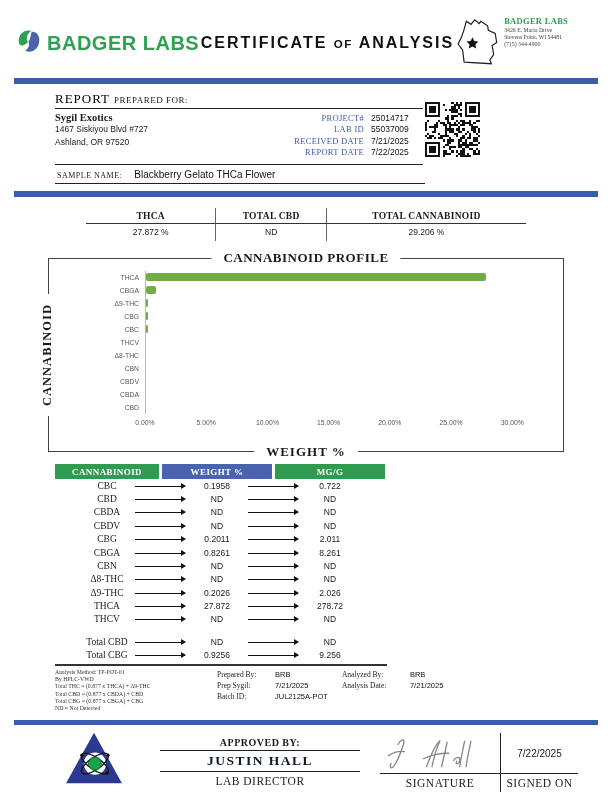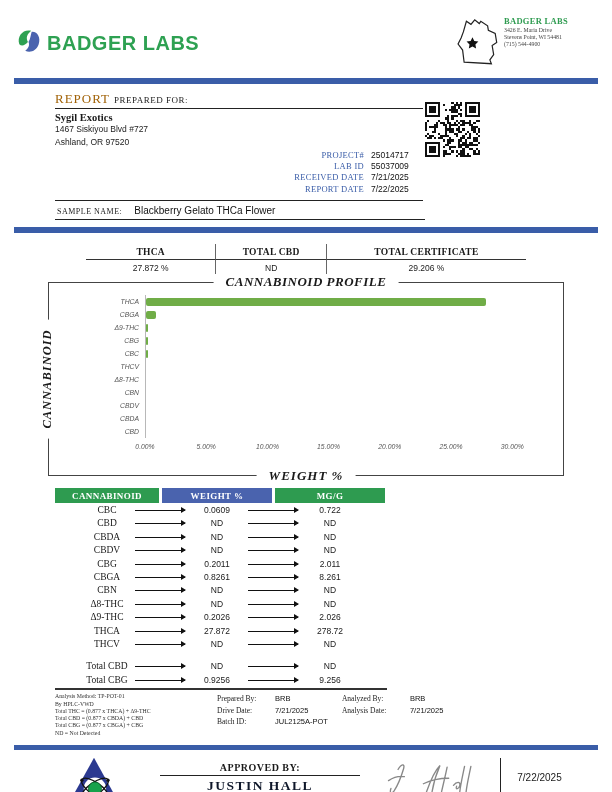--- a/index.html
+++ b/index.html
@@ -16,24 +16,24 @@
   .coa-title .of{font-size:11.5px;letter-spacing:1.5px;}
   .stamp{display:flex;align-items:flex-start;gap:4px;width:142px;}
   .stamp-text{line-height:1.25;}
   .stamp-name{font-size:8.5px;font-weight:bold;color:#2E9B50;letter-spacing:.3px;}
   .stamp-line{font-size:5.8px;color:#444;}
   
   .bar{height:6px;background:#3A5DA8;margin:0 14px;flex:none;}
   
   .report{position:relative;margin:5px 40px 0 55px;}
   .report-head{border-bottom:1.5px solid #222;padding-bottom:1px;width:368px;}
-  .report-word{font-size:13px;color:#a16207;letter-spacing:1px;}
+  .report-word{font-size:13px;color:#000000;letter-spacing:1px;}
   .report-sub{font-size:9px;color:#222;letter-spacing:.5px;text-align:center;}
   .report-body{display:flex;justify-content:space-between;width:368px;
-               border-bottom:1.5px solid #222;padding:3px 0 5px 0;flex-direction:column;}
+               border-bottom:1.5px solid #222;padding:3px 0 5px 0;}
   .client-name{font-size:10.5px;font-weight:bold;}
   .client-line{font-family:"Liberation Sans",sans-serif;font-size:8.5px;line-height:1.5;color:#222;}
   .meta{margin-top:1px;}
   .meta-row{display:flex;justify-content:flex-end;gap:7px;line-height:1.35;margin-left:24px;}
   .meta-label{font-size:8.5px;color:#3A5DA8;letter-spacing:.3px;text-align:right;}
   .meta-value{font-family:"Liberation Sans",sans-serif;font-size:8.5px;color:#111;width:52px;text-align:left;}
   .qr{position:absolute;left:370px;top:13px;}
   .sample-row{display:flex;align-items:baseline;gap:12px;padding:4px 0 3px 2px;
               border-bottom:1.5px solid #222;width:368px;margin-bottom:7px;}
   .sample-label{font-size:8px;letter-spacing:.5px;color:#222;}
@@ -41,21 +41,21 @@
   
   .summary{width:440px;margin:11px auto 0 auto;flex:none;}
   .summary .row{display:flex;}
   .sum-cell{text-align:center;}
   .sum-cell.c1{width:130px;}.sum-cell.c2{width:110px;}.sum-cell.c3{width:200px;}
   .sum-head .sum-cell{font-weight:bold;font-size:9.5px;letter-spacing:.3px;
                       border-bottom:1.5px solid #333;padding:3px 0 2px 0;}
   .sum-val .sum-cell{font-family:"Liberation Sans",sans-serif;font-size:8.5px;padding:3px 0 4px 0;}
   .sum-cell.vline{border-left:1px solid #666;}
   
-  .chart{position:relative;border:1.2px solid #444;margin:5px 48px 0 48px;height:192px;flex:none;font-style:italic;}
+  .chart{position:relative;border:1.2px solid #444;margin:17px 48px 0 48px;height:192px;flex:none;}
   .chart-title{position:absolute;top:-9px;left:50%;transform:translateX(-50%);
                background:#fff;padding:0 12px;font-size:13px;font-weight:bold;
                letter-spacing:.5px;white-space:nowrap;}
   .chart-xlabel{position:absolute;bottom:-9px;left:50%;transform:translateX(-50%);
                 background:#fff;padding:0 12px;font-size:13px;font-weight:bold;
                 letter-spacing:1px;white-space:nowrap;}
   .chart-ylabel{position:absolute;left:-9px;top:50%;transform:translateY(-50%);
                 background:#fff;padding:10px 0;font-size:12.5px;font-weight:bold;
                 letter-spacing:1px;writing-mode:vertical-rl;transform:translateY(-50%) rotate(180deg);
                 top:50%;}
@@ -113,20 +113,25 @@
 
   <div class="header">
     <div class="logo">
       <span>
         <svg width="26" height="28" viewBox="0 0 24 26">
           <path d="M3,16 C0.5,8 7,1.5 14,3.5 C10,7 9,10 11,14 C8,17.5 5,18 3,16 Z" fill="#2EA152"></path>
           <path d="M14.5,4.5 C20,4 23,10 21,16 C19,22 13,24.5 8.5,22 C12.5,19 12.5,16 11.5,14 C13.5,11 13.5,7.5 14.5,4.5 Z" fill="#4A63AE"></path>
         </svg>
       </span>
       <span class="logo-text">BADGER LABS</span>
+    </div>
+    <div class="coa-title">
+      <span>CERTIFICATE</span>
+      <span class="of">OF</span>
+      <span>ANALYSIS</span>
     </div>
     <div class="stamp">
       <span>
         <svg width="46" height="50" viewBox="0 0 60 66">
           <path d="M12,21 L16,7 L22,11 L27,5 L33,10 L35,7 L44,13 L45,19 L54,23 L56,35 L50,39 L52,51 L47,58 L49,63 L13,61 L11,45 L5,37 L9,29 Z" fill="#fff" stroke="#222" stroke-width="1.6"></path>
           <path d="M24,28 l2.4,4.9 5.4,.8 -3.9,3.8 .9,5.4 -4.8,-2.5 -4.8,2.5 .9,-5.4 -3.9,-3.8 5.4,-.8 Z" fill="#111"></path>
         </svg>
       </span>
       <div class="stamp-text">
         <div class="stamp-name">BADGER LABS</div>
@@ -473,21 +478,21 @@
         </svg>
     </div>
   </div>
 
   <div class="bar"></div>
 
   <div class="summary">
     <div class="row sum-head">
       <div class="sum-cell c1">THCA</div>
       <div class="sum-cell c2 vline">TOTAL CBD</div>
-      <div class="sum-cell c3 vline">TOTAL CERTIFICATE</div>
+      <div class="sum-cell c3 vline">TOTAL CANNABINOID</div>
     </div>
     <div class="row sum-val">
       <div class="sum-cell c1">27.872 %</div>
       <div class="sum-cell c2 vline">ND</div>
       <div class="sum-cell c3 vline">29.206 %</div>
     </div>
   </div>
 
   <div class="chart">
     <div class="chart-title">CANNABINOID PROFILE</div>
@@ -562,21 +567,21 @@
 
   <div class="rtable">
     <div class="tgrid">
       <div class="th green">CANNABINOID</div>
       <div class="th blue">WEIGHT %</div>
       <div class="th green">MG/G</div>
     </div>
     <div id="table-body">
         <div class="tgrid trow">
           <div class="tname">CBC</div>
-          <div class="tval">0.0609</div>
+          <div class="tval">0.1958</div>
           <div class="tval">0.722</div>
           <div class="arrow a1"></div>
           <div class="arrow a2"></div>
         </div>
         <div class="tgrid trow">
           <div class="tname">CBD</div>
           <div class="tval">ND</div>
           <div class="tval">ND</div>
           <div class="arrow a1"></div>
           <div class="arrow a2"></div>
@@ -673,21 +678,21 @@
         <div>Total CBD = (0.877 x CBDA) + CBD</div>
         <div>Total CBG = (0.877 x CBGA) + CBG</div>
         <div>ND = Not Detected</div>
       </div>
     <div class="fn-col">
       <div class="fn-row">
           <span class="fn-lab">Prepared By:</span>
           <span class="fn-val">BRB</span>
         </div>
       <div class="fn-row">
-          <span class="fn-lab">Drive Date:</span>
+          <span class="fn-lab">Prep Sygil:</span>
           <span class="fn-val">7/21/2025</span>
         </div>
       <div class="fn-row">
           <span class="fn-lab">Batch ID:</span>
           <span class="fn-val">JUL2125A-POT</span>
         </div>
     </div>
     <div class="fn-col">
       <div class="fn-row">
           <span class="fn-lab wide">Analyzed By:</span>

